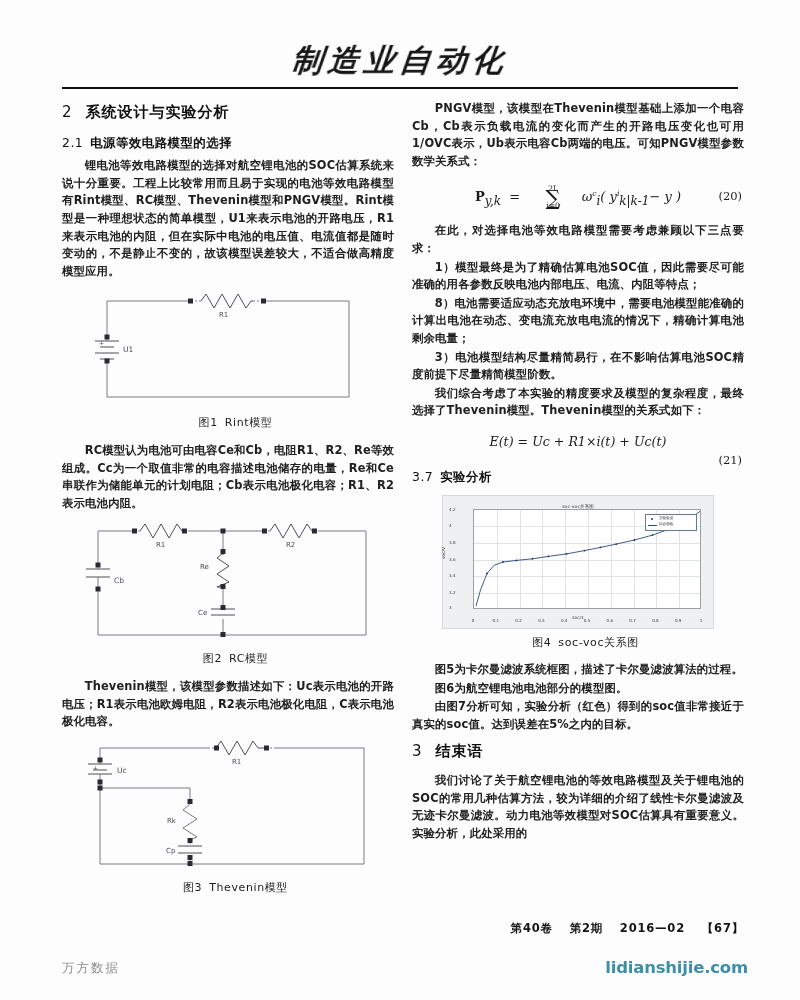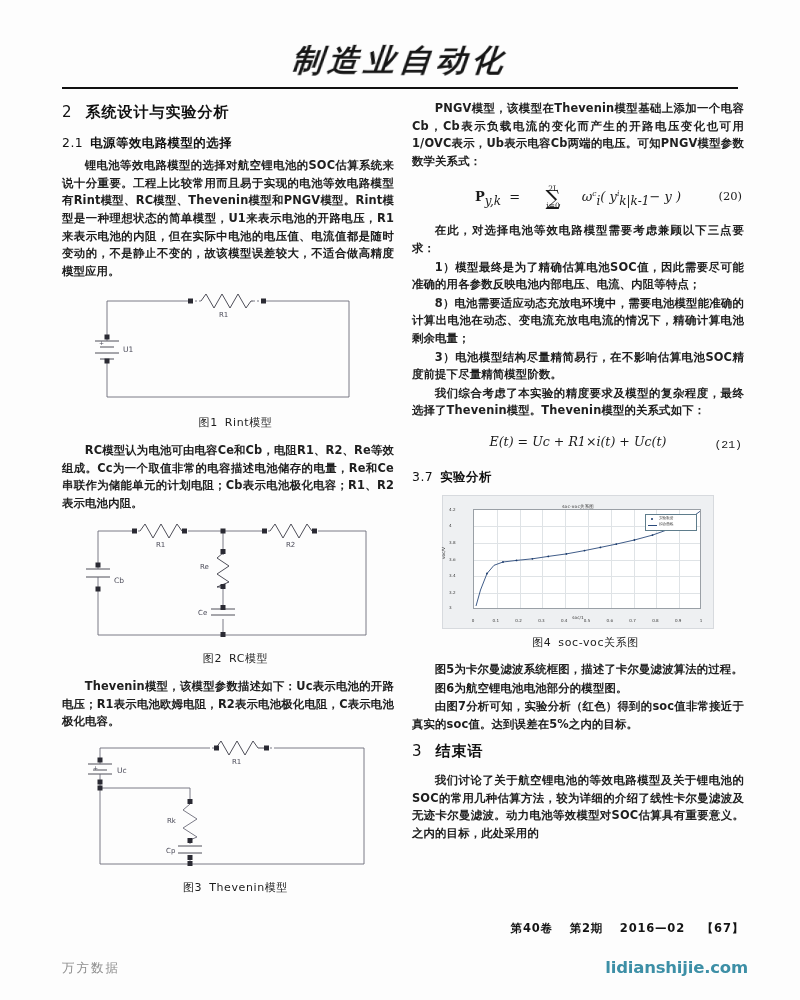--- a/index.html
+++ b/index.html
@@ -129,21 +129,21 @@
     font-size: 7.5px;
     font-style: normal;
     white-space: nowrap;
   }
   .sum .lim-top { top: -9px; }
   .sum .lim-bot { bottom: -8px; text-align: center; }
   sub.s { font-size: 12px; }
   sup.s { font-size: 7.5px; }
   .eq-short { margin: 10px 0 4px 0; height: 26px; }
   .eq-short .eq-body { top: 3px; font-size: 12.6px; }
-  .eq-short .eq-num { top: 6px; font-family: Liberation Mono, monospace; }
+  .eq-short .eq-num { top: 22px; }
 
   
   .figure { margin: 9px 0 10px 0; }
   .fig-caption {
     text-align: center;
     font-size: 11px;
     margin-top: 5px;
     letter-spacing: .6px;
     color: #1c1c1c;
     filter: blur(0.1px);
@@ -574,21 +574,21 @@
     </div>
 
     <p class="body">图5为卡尔曼滤波系统框图，描述了卡尔曼滤波算法的过程。</p>
     <p class="body">图6为航空锂电池电池部分的模型图。</p>
     <p class="body">由图7分析可知，实验分析（红色）得到的soc值非常接近于真实的soc值。达到误差在5%之内的目标。</p>
 
     <h2 class="sec" style="margin-top:10px">
       <span class="num">3</span><span>结束语</span>
     </h2>
 
-    <p class="body">我们讨论了关于航空锂电池的等效电路模型及关于锂电池的SOC的常用几种估算方法，较为详细的介绍了线性卡尔曼滤波及无迹卡尔曼滤波。动力电池等效模型对SOC估算具有重要意义。之内的目标，此处采用的</p>
+    <p class="body">我们讨论了关于航空锂电池的等效电路模型及关于锂电池的SOC的常用几种估算方法，较为详细的介绍了线性卡尔曼滤波及无迹卡尔曼滤波。动力电池等效模型对SOC估算具有重要意义。实验分析，此处采用的</p>
   </div>
 
   <div class="footer-line">
     <span>第40卷</span>
     <span>第2期</span>
     <span>2016—02</span>
     <span>【67】</span>
   </div>
 
   <div class="watermark">万方数据</div>

